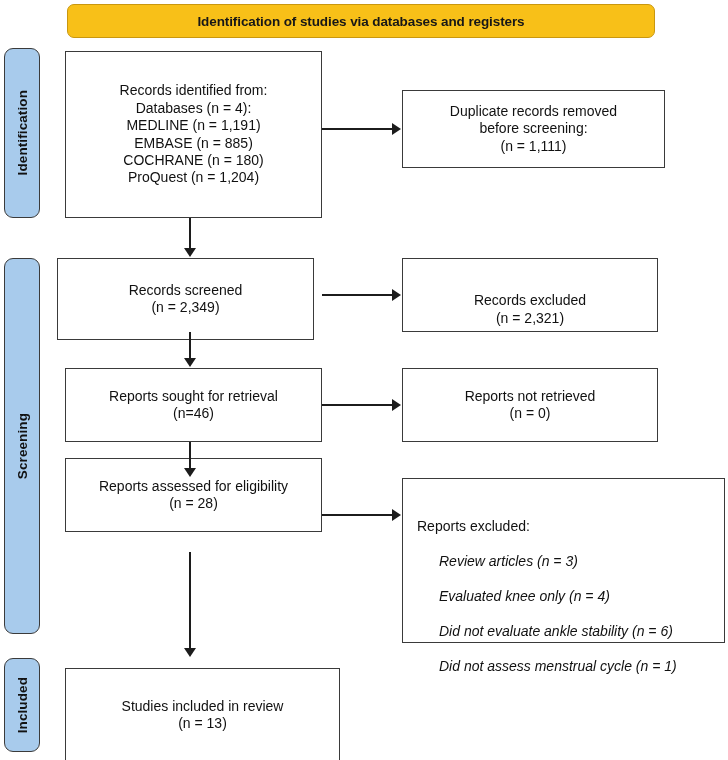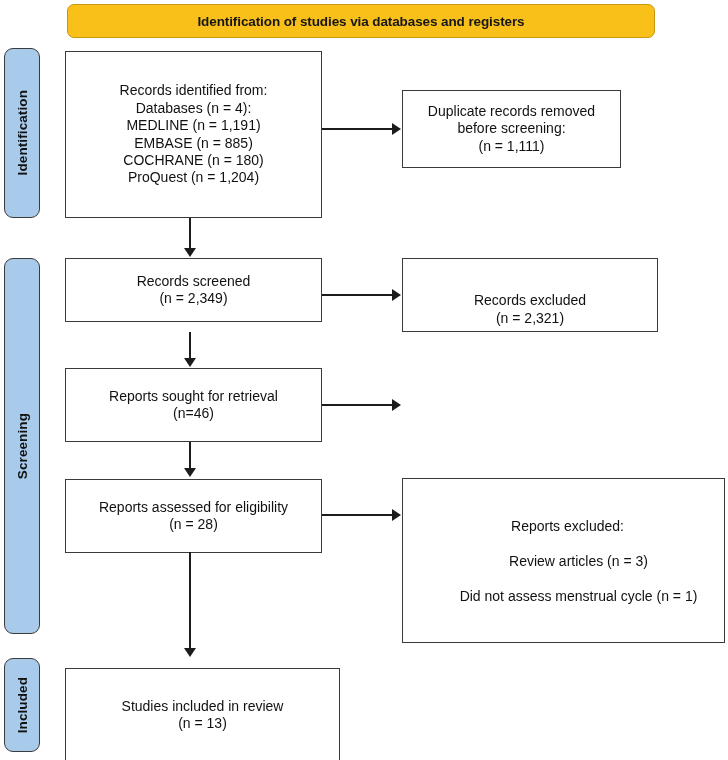--- a/index.html
+++ b/index.html
@@ -80,35 +80,35 @@
     padding: 4px 8px;
   }
   .box .lines {
     font-size: 14px;
     line-height: 17.4px;
     text-align: center;
     color: #111111;
     white-space: pre-line;
   }
   .box.left-align .lines {
-    text-align: center;
+    text-align: left;
     width: 100%;
   }
   .box .lines .ln { display: block; }
-  .box .lines .ln.ind { padding-left: 22px; }
+  .box .lines .ln.ind { padding-left: 22px; font-style: italic; }
 
   
   #box-identified      { left: 65px; top: 51px;  width: 257px; height: 167px; }
-  #box-screened        { left: 65px; top: 258px; width: 257px; height: 64px;  }
+  #box-screened        { left: 57px; top: 258px; width: 257px; height: 82px;  }
   #box-sought          { left: 65px; top: 368px; width: 257px; height: 74px;  }
-  #box-assessed        { left: 65px; top: 479px; width: 257px; height: 74px;  }
+  #box-assessed        { left: 65px; top: 458px; width: 257px; height: 74px;  }
   #box-included        { left: 65px; top: 668px; width: 275px; height: 94px;  }
 
   
-  #box-duplicates      { left: 402px; top: 90px;  width: 219px; height: 78px; }
+  #box-duplicates      { left: 402px; top: 90px;  width: 263px; height: 78px; }
   #box-rec-excluded    { left: 402px; top: 258px; width: 256px; height: 74px; align-items: flex-end; }
   #box-not-retrieved   { left: 402px; top: 368px; width: 256px; height: 74px; }
   #box-rep-excluded    {
     left: 402px; top: 478px; width: 323px; height: 165px;
     align-items: flex-start;
     padding: 22px 6px 6px 14px;
   }
 
   
   .conn { position: absolute; }
@@ -217,30 +217,36 @@
   <div class="box" id="box-rec-excluded">
     <span class="lines">Records excluded
 (n = 2,321)</span>
   </div>
 
   <div class="box" id="box-sought">
     <span class="lines">Reports sought for retrieval
 (n=46)</span>
   </div>
 
+  <div class="box" id="box-not-retrieved">
+    <span class="lines">Reports not retrieved
+(n = 0)</span>
+  </div>
 
   <div class="box" id="box-assessed">
     <span class="lines">Reports assessed for eligibility
 (n = 28)</span>
   </div>
 
   <div class="box left-align" id="box-rep-excluded">
     <span class="lines">
       <span class="ln">Reports excluded:</span>
       <span class="ln ind">Review articles (n = 3)</span>
+      <span class="ln ind">Evaluated knee only (n = 4)</span>
+      <span class="ln ind">Did not evaluate ankle stability (n = 6)</span>
       <span class="ln ind">Did not assess menstrual cycle (n = 1)</span>
     </span>
   </div>
 
   <div class="box" id="box-included">
     <span class="lines">Studies included in review
 (n = 13)</span>
   </div>
 
   <div class="conn" id="conn-v1">

